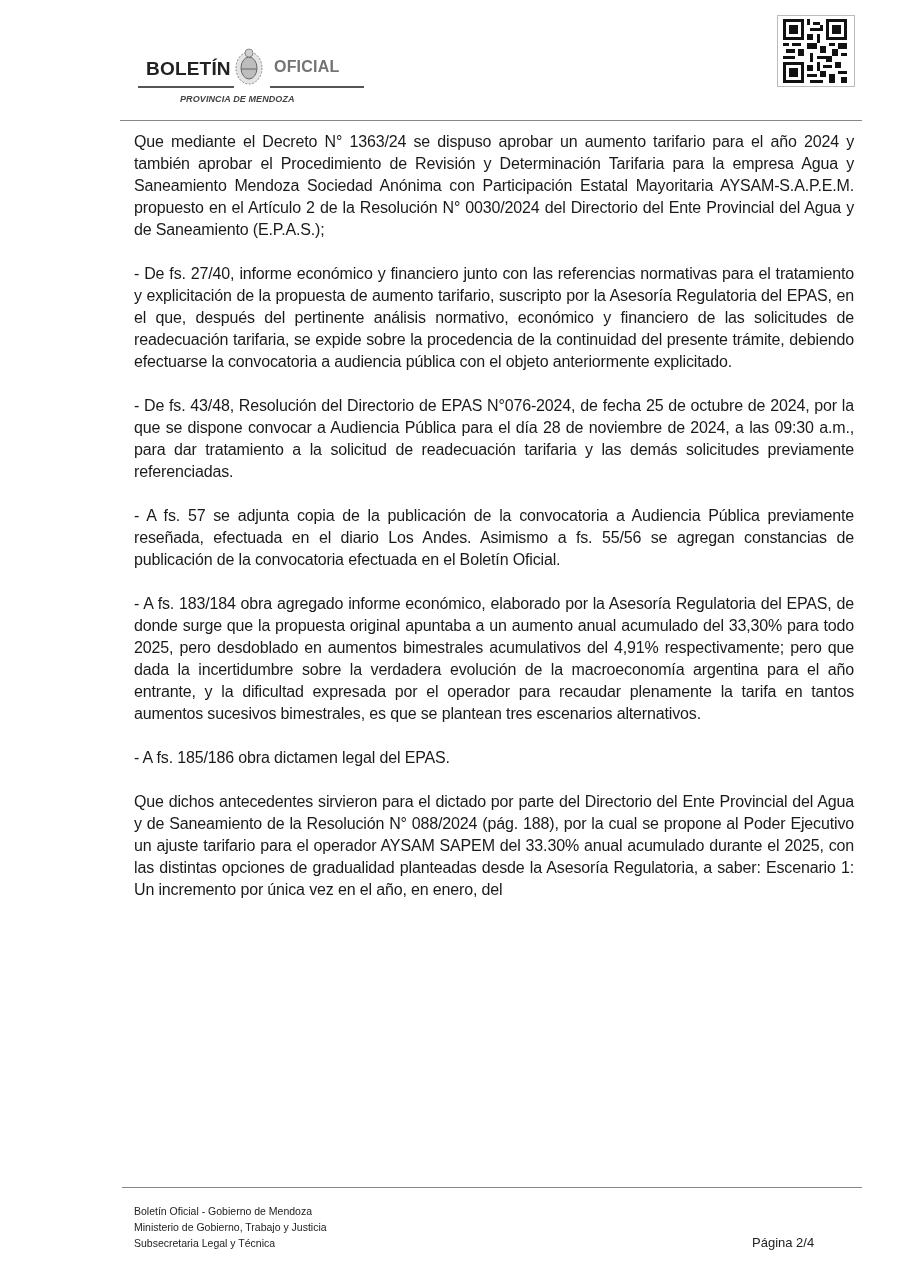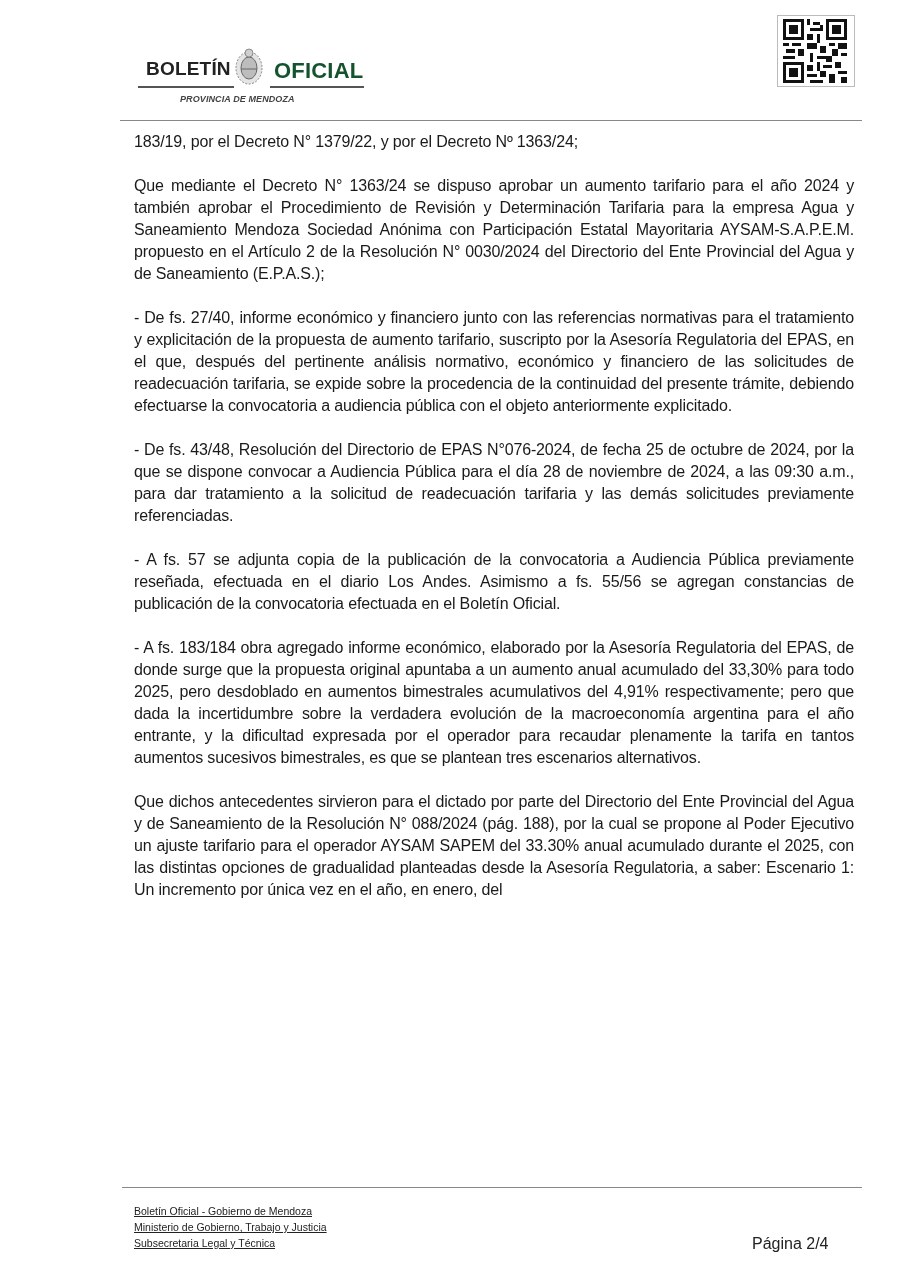--- a/index.html
+++ b/index.html
@@ -3,36 +3,36 @@
 <meta charset="utf-8">
 <style>
   html, body { margin: 0; padding: 0; }
   body {
     width: 905px; height: 1280px; background: #ffffff; position: relative; overflow: hidden;
     font-family: "Liberation Sans", sans-serif; color: #1a1a1a;
   }
   .header { position: absolute; left: 0; top: 0; width: 816px; height: 122px; }
   .logo { position: absolute; left: 138px; top: 42px; width: 230px; height: 66px; }
   .logo-left { position: absolute; left: 8px; top: 16px; font-family: "Liberation Sans", sans-serif; font-weight: bold; font-size: 19px; letter-spacing: 0.2px; color: #222; }
-  .logo-right { position: absolute; left: 136px; top: 16px; font-family: "Liberation Sans", sans-serif; font-weight: bold; font-size: 22px; letter-spacing: 0.2px; color: #14532d; }
+  .logo-right { position: absolute; left: 136px; top: 16px; font-family: "Liberation Sans", sans-serif; font-weight: bold; font-size: 16px; letter-spacing: 0.2px; color: #737373; }
   .crest { position: absolute; left: 96px; top: 4px; width: 30px; height: 42px; }
   .logo-rule-l { position: absolute; left: 0; top: 44px; width: 96px; height: 2px; background: #555; }
   .logo-rule-r { position: absolute; left: 132px; top: 44px; width: 94px; height: 2px; background: #555; }
   .logo-sub { position: absolute; left: 42px; top: 52px; font-size: 9px; font-weight: bold; color: #444; letter-spacing: 0.1px; font-style: italic; }
   .qr { position: absolute; left: 777px; top: 15px; width: 76px; height: 70px; border: 1px solid #bbb; background: #fff; }
   .qr svg { position: absolute; left: 5px; top: 3px; }
   .header-rule { position: absolute; left: 120px; top: 120px; width: 742px; height: 1px; background: #888; }
 
   .content { position: absolute; left: 134px; top: 131px; width: 720px; }
   .para { margin: 0 0 22px 0; font-size: 16px; line-height: 22px; text-align: justify; letter-spacing: -0.15px; }
   .para.first { margin-bottom: 22px; }
 
   .footer-rule { position: absolute; left: 122px; top: 1187px; width: 740px; height: 1px; background: #888; }
-  .footer { position: absolute; left: 134px; top: 1203px; font-size: 10.5px; line-height: 16px; color: #222; text-decoration: underline; }
-  .page-num { position: absolute; left: 752px; top: 1235px; font-size: 16px; color: #222; }
+  .footer { position: absolute; left: 134px; top: 1203px; font-size: 10.5px; line-height: 16px; color: #222; }
+  .page-num { position: absolute; left: 752px; top: 1235px; font-size: 13px; color: #222; }
 </style>
 </head>
 <body>
 
 <div class="header">
   <div class="logo">
     <span class="logo-left">BOLETÍN</span>
     <svg class="crest" viewBox="0 0 30 42" width="30" height="42">
       <ellipse cx="15" cy="22" rx="13" ry="16" fill="#e4e4e4" stroke="#888" stroke-width="1" stroke-dasharray="2 1.5"></ellipse>
       <ellipse cx="15" cy="22" rx="8" ry="11" fill="#bdbdbd" stroke="#666" stroke-width="1"></ellipse>
@@ -94,26 +94,26 @@
           <rect x="18" y="17" width="3" height="1"></rect>
           <rect x="19" y="19" width="2" height="2"></rect>
         <rect x="9" y="20" width="4" height="1"></rect>
       </g>
     </svg>
   </div>
   <div class="header-rule"></div>
 </div>
 
 <div class="content">
-  <p class="para first">183/19, por el Decreto N° 1379/22, y por el Decreto Nº 1363/24;</p>
   <p class="para">Que mediante el Decreto N° 1363/24 se dispuso aprobar un aumento tarifario para el año 2024 y también aprobar el Procedimiento de Revisión y Determinación Tarifaria para la empresa Agua y Saneamiento Mendoza Sociedad Anónima con Participación Estatal Mayoritaria AYSAM-S.A.P.E.M. propuesto en el Artículo 2 de la Resolución N° 0030/2024 del Directorio del Ente Provincial del Agua y de Saneamiento (E.P.A.S.);</p>
   <p class="para">- De fs. 27/40, informe económico y financiero junto con las referencias normativas para el tratamiento y explicitación de la propuesta de aumento tarifario, suscripto por la Asesoría Regulatoria del EPAS, en el que, después del pertinente análisis normativo, económico y financiero de las solicitudes de readecuación tarifaria, se expide sobre la procedencia de la continuidad del presente trámite, debiendo efectuarse la convocatoria a audiencia pública con el objeto anteriormente explicitado.</p>
   <p class="para">- De fs. 43/48, Resolución del Directorio de EPAS N°076-2024, de fecha 25 de octubre de 2024, por la que se dispone convocar a Audiencia Pública para el día 28 de noviembre de 2024, a las 09:30 a.m., para dar tratamiento a la solicitud de readecuación tarifaria y las demás solicitudes previamente referenciadas.</p>
   <p class="para">- A fs. 57 se adjunta copia de la publicación de la convocatoria a Audiencia Pública previamente reseñada, efectuada en el diario Los Andes. Asimismo a fs. 55/56 se agregan constancias de publicación de la convocatoria efectuada en el Boletín Oficial.</p>
   <p class="para">- A fs. 183/184 obra agregado informe económico, elaborado por la Asesoría Regulatoria del EPAS, de donde surge que la propuesta original apuntaba a un aumento anual acumulado del 33,30% para todo 2025, pero desdoblado en aumentos bimestrales acumulativos del 4,91% respectivamente; pero que dada la incertidumbre sobre la verdadera evolución de la macroeconomía argentina para el año entrante, y la dificultad expresada por el operador para recaudar plenamente la tarifa en tantos aumentos sucesivos bimestrales, es que se plantean tres escenarios alternativos.</p>
+  <p class="para">- A fs. 185/186 obra dictamen legal del EPAS.</p>
   <p class="para">Que dichos antecedentes sirvieron para el dictado por parte del Directorio del Ente Provincial del Agua y de Saneamiento de la Resolución N° 088/2024 (pág. 188), por la cual se propone al Poder Ejecutivo un ajuste tarifario para el operador AYSAM SAPEM del 33.30% anual acumulado durante el 2025, con las distintas opciones de gradualidad planteadas desde la Asesoría Regulatoria, a saber: Escenario 1: Un incremento por única vez en el año, en enero, del</p>
 </div>
 
 <div class="footer-rule"></div>
 <div class="footer">
   <div>Boletín Oficial - Gobierno de Mendoza</div>
   <div>Ministerio de Gobierno, Trabajo y Justicia</div>
   <div>Subsecretaria Legal y Técnica</div>
 </div>
 <div class="page-num">Página 2/4</div>

